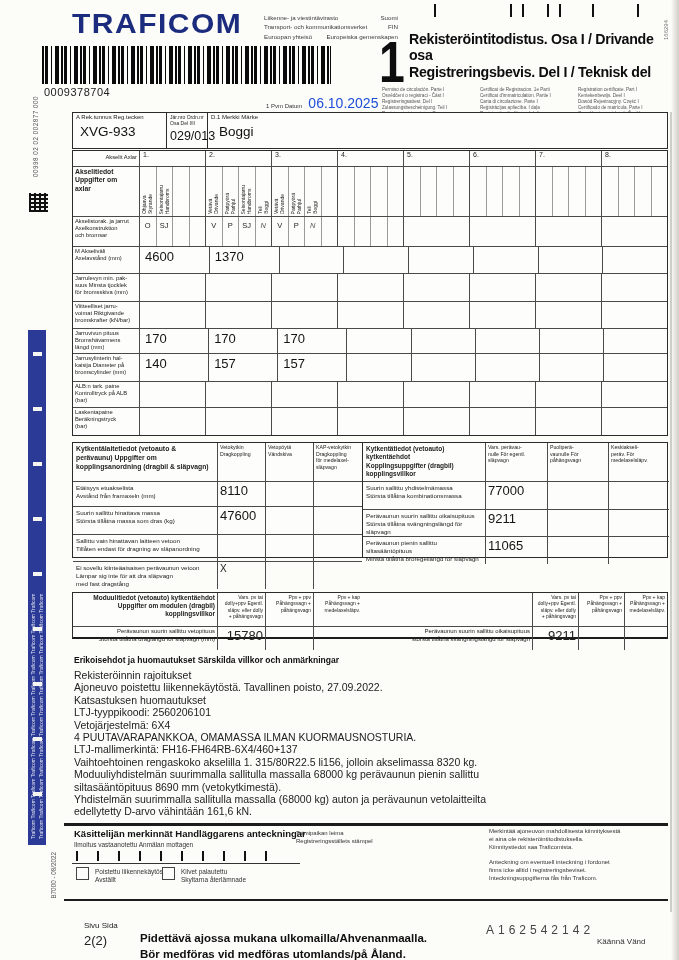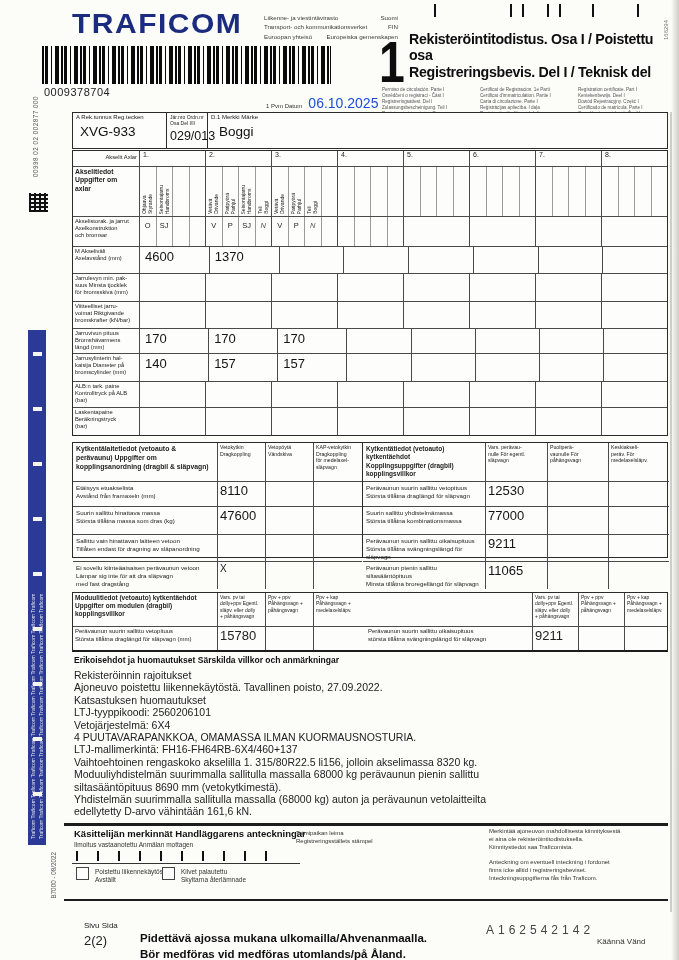--- a/index.html
+++ b/index.html
@@ -60,21 +60,21 @@
   .cleft{width:289px;display:flex;flex-direction:column;box-sizing:border-box;}
   .cright{flex:1;border-left:1.5px solid #2b2b2b;display:flex;flex-direction:column;box-sizing:border-box;}
   .crow{display:flex;border-top:1px solid #4a4a4a;box-sizing:border-box;flex:none;}
   .crow.first{border-top:none;}
   .clab{width:144px;padding:2px 3px;font-size:6.2px;line-height:1.3;box-sizing:border-box;color:#222;}
   .ccol{width:48px;border-left:1px solid #4a4a4a;font-size:5.2px;line-height:1.25;padding:1px 2px;box-sizing:border-box;color:#222;}
   .clab2{width:122px;padding:2px 3px;font-size:6.2px;line-height:1.3;box-sizing:border-box;color:#222;}
   .ccol2{width:62px;border-left:1px solid #4a4a4a;font-size:5.2px;line-height:1.25;padding:1px 2px;box-sizing:border-box;color:#222;}
   .cnum{font-size:13px;padding-top:1px;color:#141414;}
   
-  .module{left:72px;top:592px;width:596px;height:60px;border:1.5px solid #2b2b2b;border-bottom:2.5px solid #1c1c1c;box-sizing:border-box;background:#fdfdfb;}
+  .module{left:72px;top:592px;width:596px;height:47px;border:1.5px solid #2b2b2b;border-bottom:2.5px solid #1c1c1c;box-sizing:border-box;background:#fdfdfb;text-align:right;}
   .mrow{display:flex;box-sizing:border-box;}
   .mrow+.mrow{border-top:1px solid #4a4a4a;}
   .mcell{border-left:1px solid #4a4a4a;box-sizing:border-box;padding:1px 2px;font-size:5px;line-height:1.25;color:#222;}
   .mcell.nol{border-left:none;}
   
   .spec-title{left:74px;top:655px;font-size:8.5px;font-weight:bold;color:#111;}
   .spec-text{left:74px;top:669px;width:584px;font-size:10.5px;line-height:12.4px;color:#222;}
   
   .hline{left:64px;background:#1c1c1c;height:2.5px;width:604px;}
   .htitle{left:74px;top:828px;font-size:9.5px;font-weight:bold;color:#111;}
@@ -127,21 +127,21 @@
   <div class="abs barcode"></div>
   <div class="abs bcnum">0009378704</div>
 
   <div class="abs dateline">
     <span class="sl">1 Pvm Datum</span>
     <span class="dv">06.10.2025</span>
   </div>
 
   <div class="abs bigone">1</div>
   <div class="abs titleblk">
-    <div>Rekisteröintitodistus. Osa I / Poistettu osa</div>
+    <div>Rekisteröintitodistus. Osa I / Drivande osa</div>
     <div>Registreringsbevis. Del I / Teknisk del</div>
   </div>
   <div class="abs langs">
     <div class="ml">Permiso de circulación. Parte I
 Osvědčení o registraci - Část I
 Registreringsattest. Del I
 Zulassungsbescheinigung. Teil I
 Registreerimistunnistus. Osa
 Άδεια κυκλοφορίας. Μέρος I
 Свидетелство за регистрация
@@ -519,27 +519,20 @@
 kopplingsvillkor</div>
         <div class="ccol2 ml">Vars. perävau-
 nulle För egentl.
 släpvagn</div>
         <div class="ccol2 ml" style="width:61px">Puoliperä-
 vaunulle För
 påhängsvagn</div>
         <div class="ccol2 ml" style="width:61px">Keskiakseli-
 peräv. För
 medelaxelsläpv.</div>
-      </div>
-      <div class="crow" style="height:25px">
-        <div class="clab2 ml">Perävaunun suurin sallittu vetopituus
-Största tillåtna draglängd för släpvagn</div>
-        <div class="ccol2 cnum">12530</div>
-        <div class="ccol2" style="width:61px"></div>
-          <div class="ccol2" style="width:61px"></div>
       </div>
       <div class="crow" style="height:28px">
         <div class="clab2 ml">Suurin sallittu yhdistelmämassa
 Största tillåtna kombinationsmassa</div>
         <div class="ccol2 cnum">77000</div>
         <div class="ccol2" style="width:61px"></div>
           <div class="ccol2" style="width:61px"></div>
       </div>
       <div class="crow" style="height:27px">
         <div class="clab2 ml">Perävaunun suurin sallittu oikaisupituus

